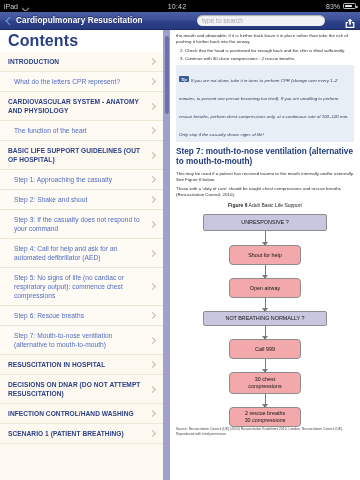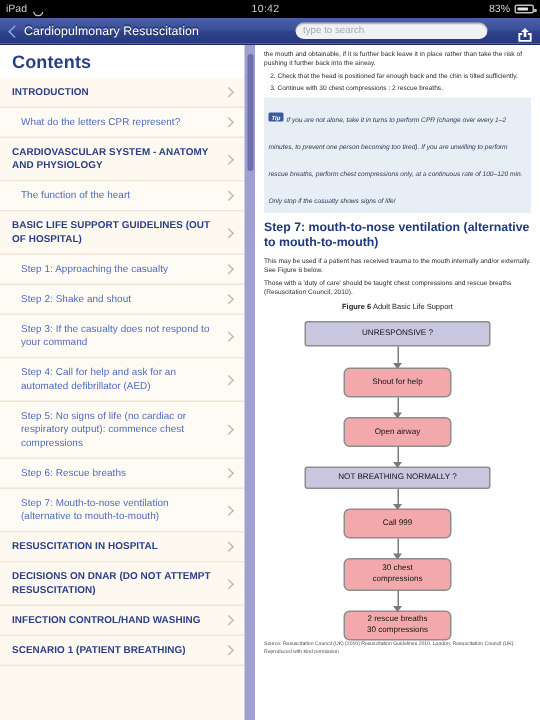--- a/index.html
+++ b/index.html
@@ -43,21 +43,21 @@
   .nav-left{display:flex;align-items:center;gap:4px;padding-left:4px;width:168px;box-sizing:border-box;}
   .back-chev{
     width:8px;height:8px;position:relative;flex:0 0 auto;cursor:pointer;
   }
   .back-chev:before{
     content:"";position:absolute;left:2.5px;top:1.2px;width:4.5px;height:4.5px;
     border-left:1.6px solid #7ea8e8;border-bottom:1.6px solid #7ea8e8;
     transform:rotate(45deg);
   }
   .nav-title{
-    color:#ffffff;font-size:8.2px;font-weight:normal;white-space:nowrap;
+    color:#ffffff;font-size:8.2px;font-weight:bold;white-space:nowrap;
     text-shadow:0 -1px 0 rgba(0,0,0,.45);letter-spacing:.1px;
   }
   .nav-right{flex:1 1 auto;display:flex;align-items:center;justify-content:center;position:relative;}
   .search-box{
     width:128px;height:11px;border-radius:5.5px;background:#f2f2f4;
     box-shadow:inset 0 1px 1px rgba(0,0,0,.3);
     display:flex;align-items:center;padding:0 5px;box-sizing:border-box;
     margin-left:-6px;
   }
   .search-box input{
@@ -76,21 +76,21 @@
   
   .sidebar{
     width:163px;flex:0 0 163px;height:450px;overflow:hidden;
     background:#fdf8f0;position:relative;
   }
   .sidebar-head{
     height:22px;background:#ffffff;display:flex;align-items:center;
     padding-left:8px;box-sizing:border-box;
   }
   .sidebar-head h2{
-    margin:0;font-size:12px;color:#2b3f86;font-weight:bold;letter-spacing:.1px;
+    margin:0;font-size:16px;color:#2b3f86;font-weight:bold;letter-spacing:.1px;
   }
   .toc-list{list-style:none;margin:0;padding:0;}
   .toc-item{
     position:relative;display:flex;align-items:center;
     border-bottom:1px solid #f0e6d6;
     padding:5px 16px 5px 8px;box-sizing:border-box;min-height:20px;
     cursor:pointer;background:#fdf8f0;
   }
   .toc-item.level-1{background:#fdf8f0;}
   .toc-item.level-2{background:#fefaf4;padding-left:14px;}

